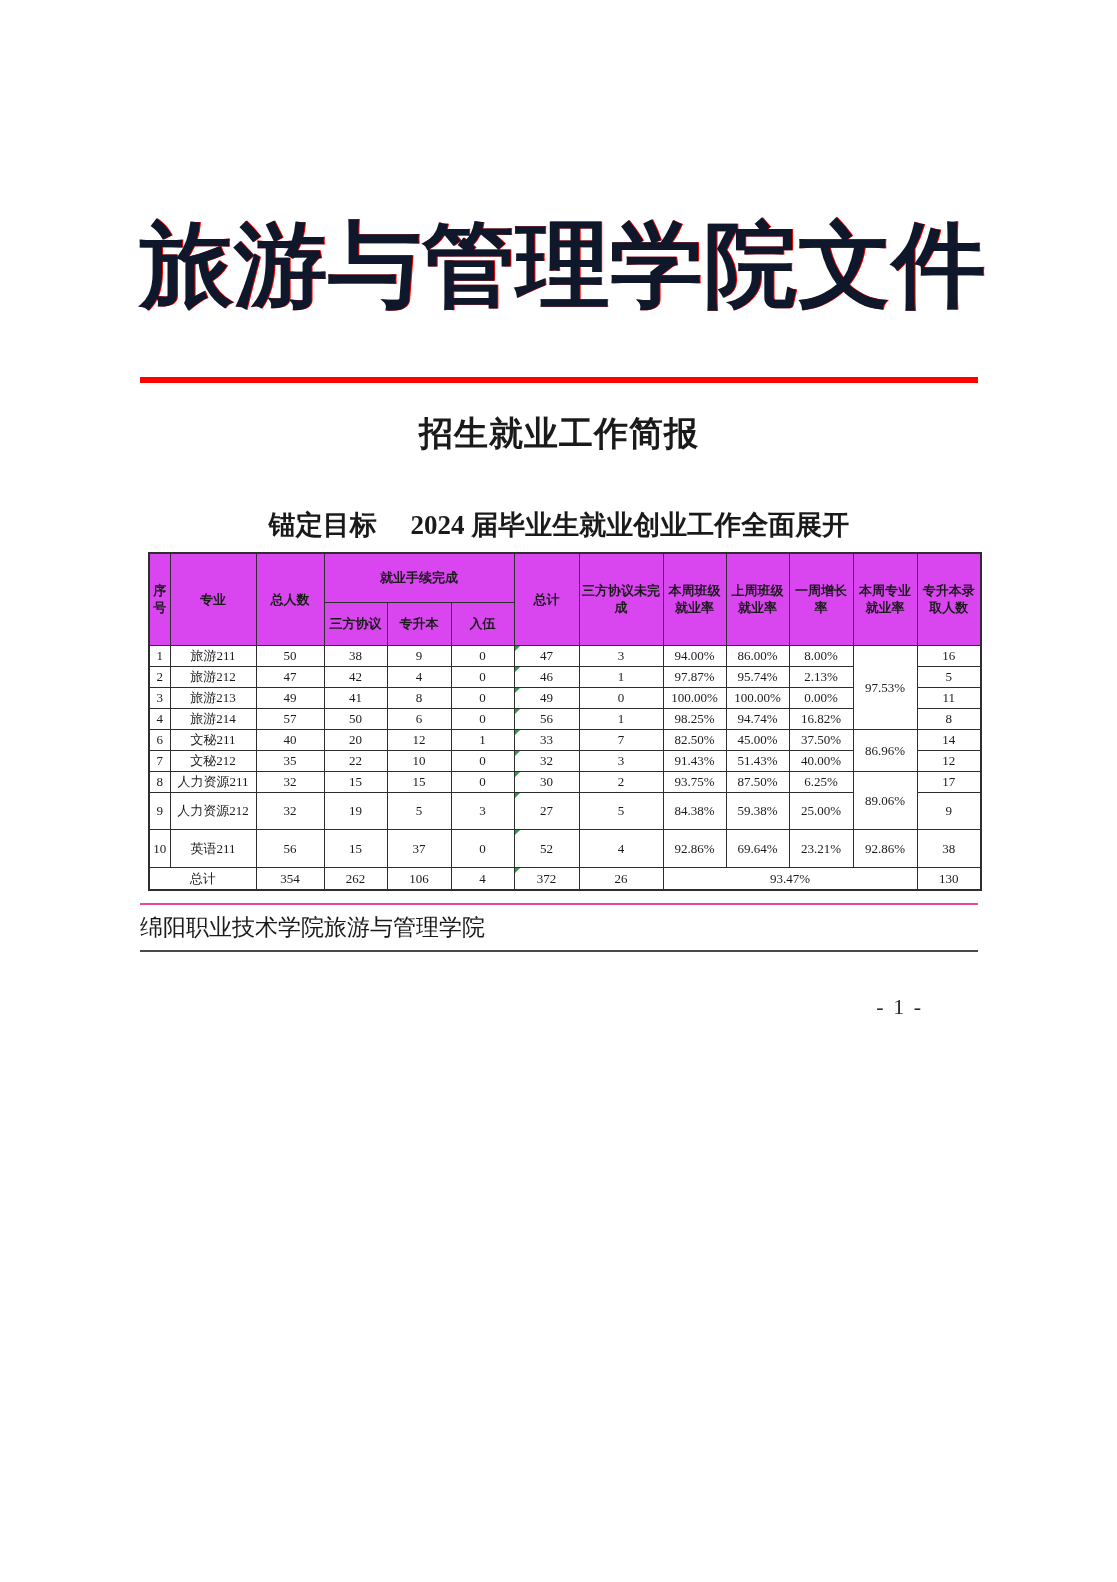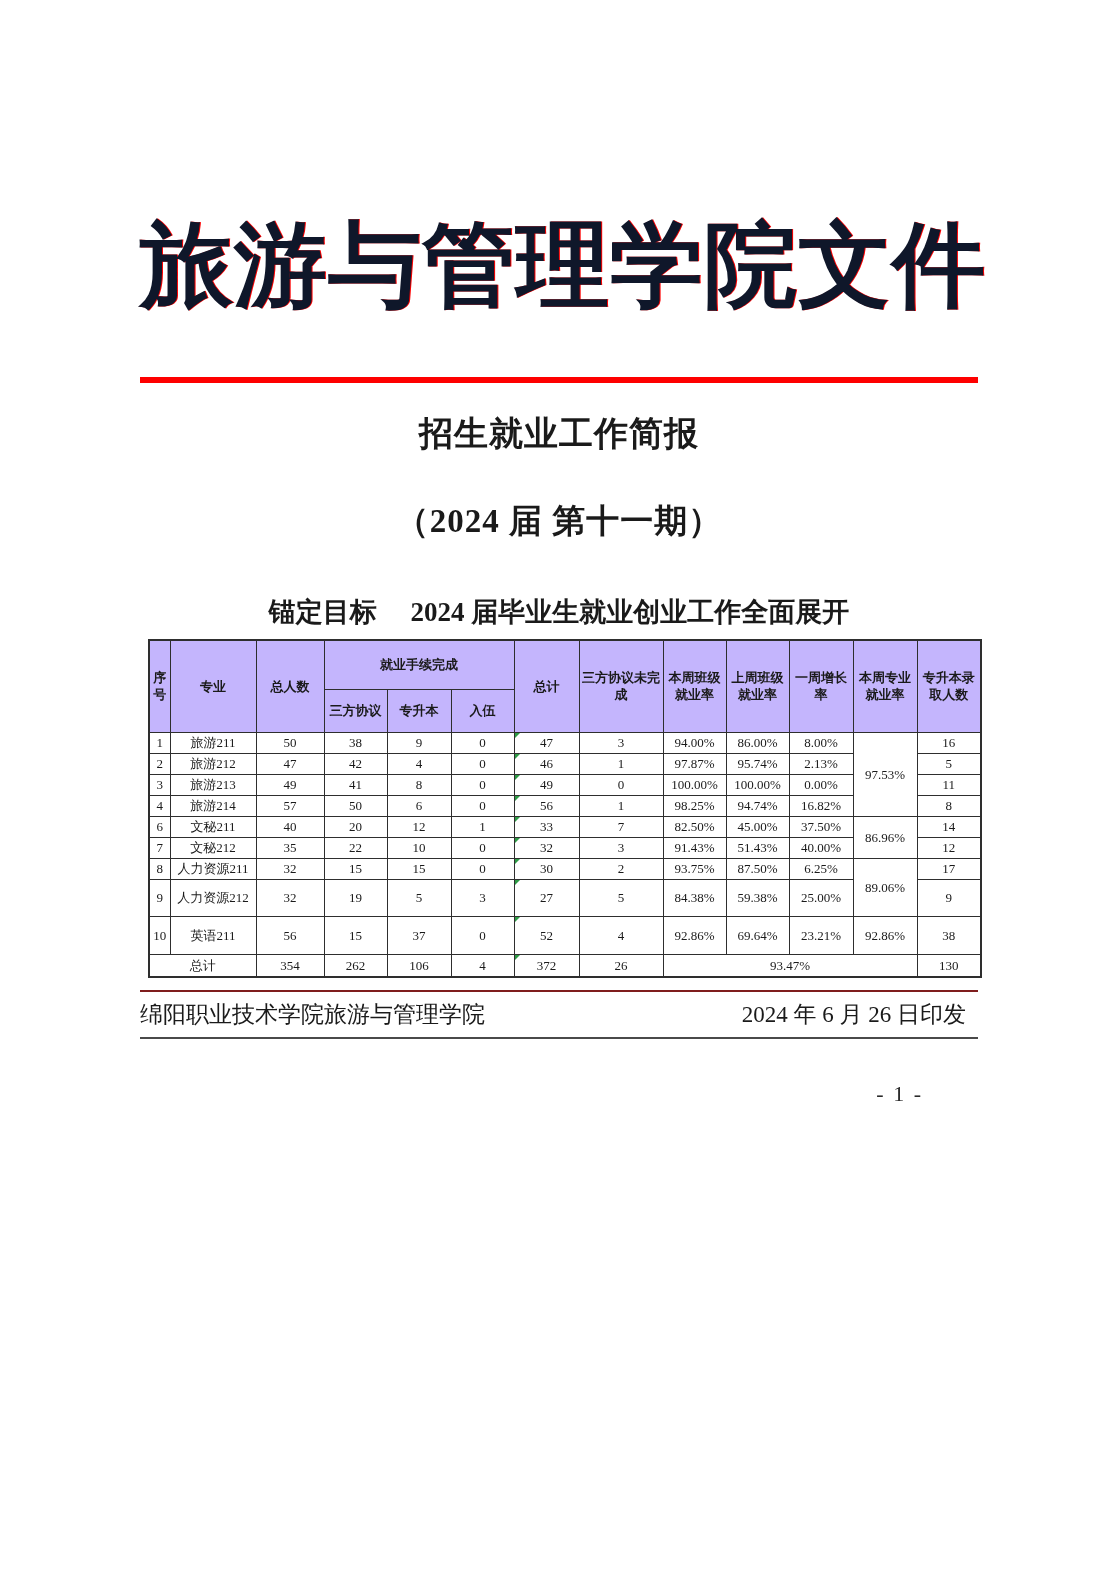--- a/index.html
+++ b/index.html
@@ -68,21 +68,21 @@
     text-align: center;
     vertical-align: middle;
     padding: 1px 1px;
     position: relative;
     overflow: hidden;
     font-size: 13px;
     line-height: 1.25;
     word-break: break-all;
   }
   table.emp thead th {
-    background: #c4b5fd;
+    background: #d946ef;
     font-weight: bold;
   }
   table.emp thead tr.h1 { height: 50px; }
   table.emp thead tr.h2 { height: 43px; }
   table.emp tbody tr { height: 21px; }
   table.emp tbody tr:nth-child(8) { height: 37px; }
   table.emp tbody tr:nth-child(9) { height: 38px; }
   table.emp tbody tr.total-row { height: 22px; }
   td.marker::after {
     content: "";
@@ -95,21 +95,21 @@
   .body-paragraph {
     margin: 26px 0 0 0;
     font-size: 24.5px;
     line-height: 55px;
     text-align: justify;
     text-indent: 2em;
     letter-spacing: 0.5px;
   }
   .footer-row {
     margin-top: 12px;
-    border-top: 2px solid #7f1d1d;
+    border-top: 2px solid #ec4899;
     border-bottom: 2px solid #4a4a4a;
     display: flex;
     justify-content: space-between;
     align-items: center;
     height: 45px;
     font-size: 23px;
   }
   .footer-right { padding-right: 12px; }
   .page-number {
     margin-top: 42px;
@@ -124,21 +124,20 @@
 <body>
 
 <div class="page">
 
   <div class="banner-title">旅游与管理学院文件</div>
 
   <div class="red-divider"></div>
 
   <div class="doc-title">招生就业工作简报</div>
 
-  <div class="doc-subtitle">（2024 届 第十一期）</div>
 
   <div class="section-heading">锚定目标　 2024 届毕业生就业创业工作全面展开</div>
 
 
   <div class="table-wrap">
     <table class="emp">
       <colgroup>
         <col style="width:21px">
           <col style="width:86px">
           <col style="width:68px">
@@ -315,18 +314,17 @@
             <td colspan="4">93.47%</td>
             <td>130</td>
           </tr>
         </tbody>
     </table>
   </div>
 
 
   <div class="footer-row">
     <span class="footer-left">绵阳职业技术学院旅游与管理学院</span>
-    <span class="footer-right">2024 年 6 月 26 日印发</span>
   </div>
 
   <div class="page-number">- 1 -</div>
 
 </div>
 
 </body></html>

